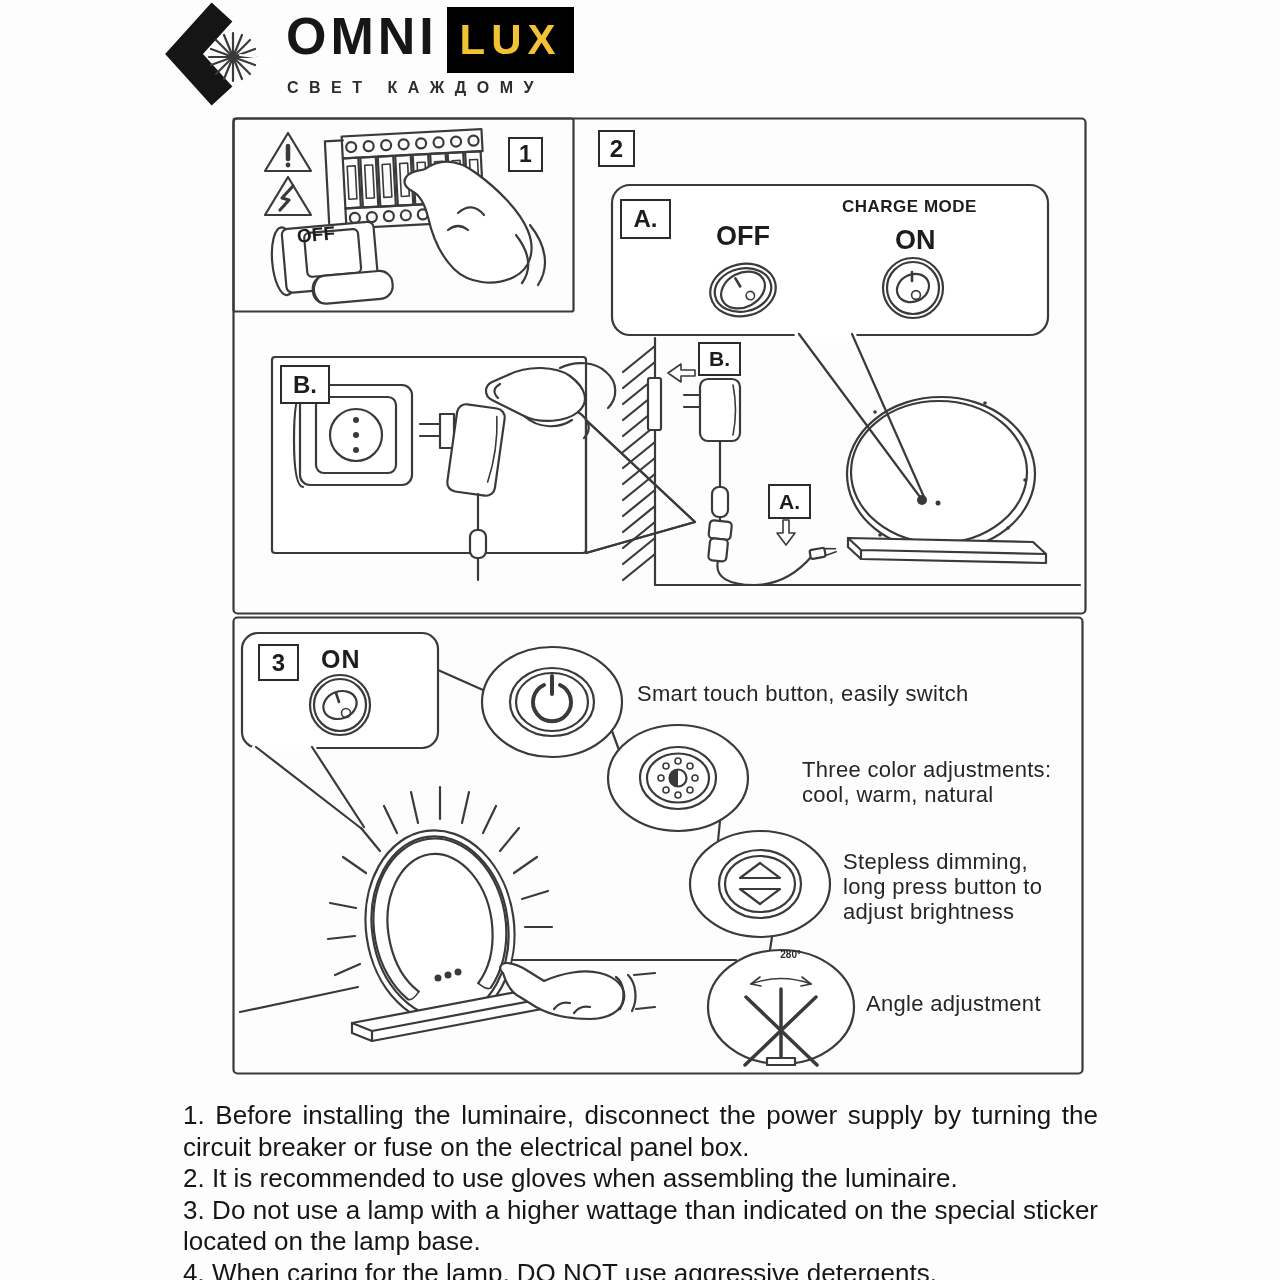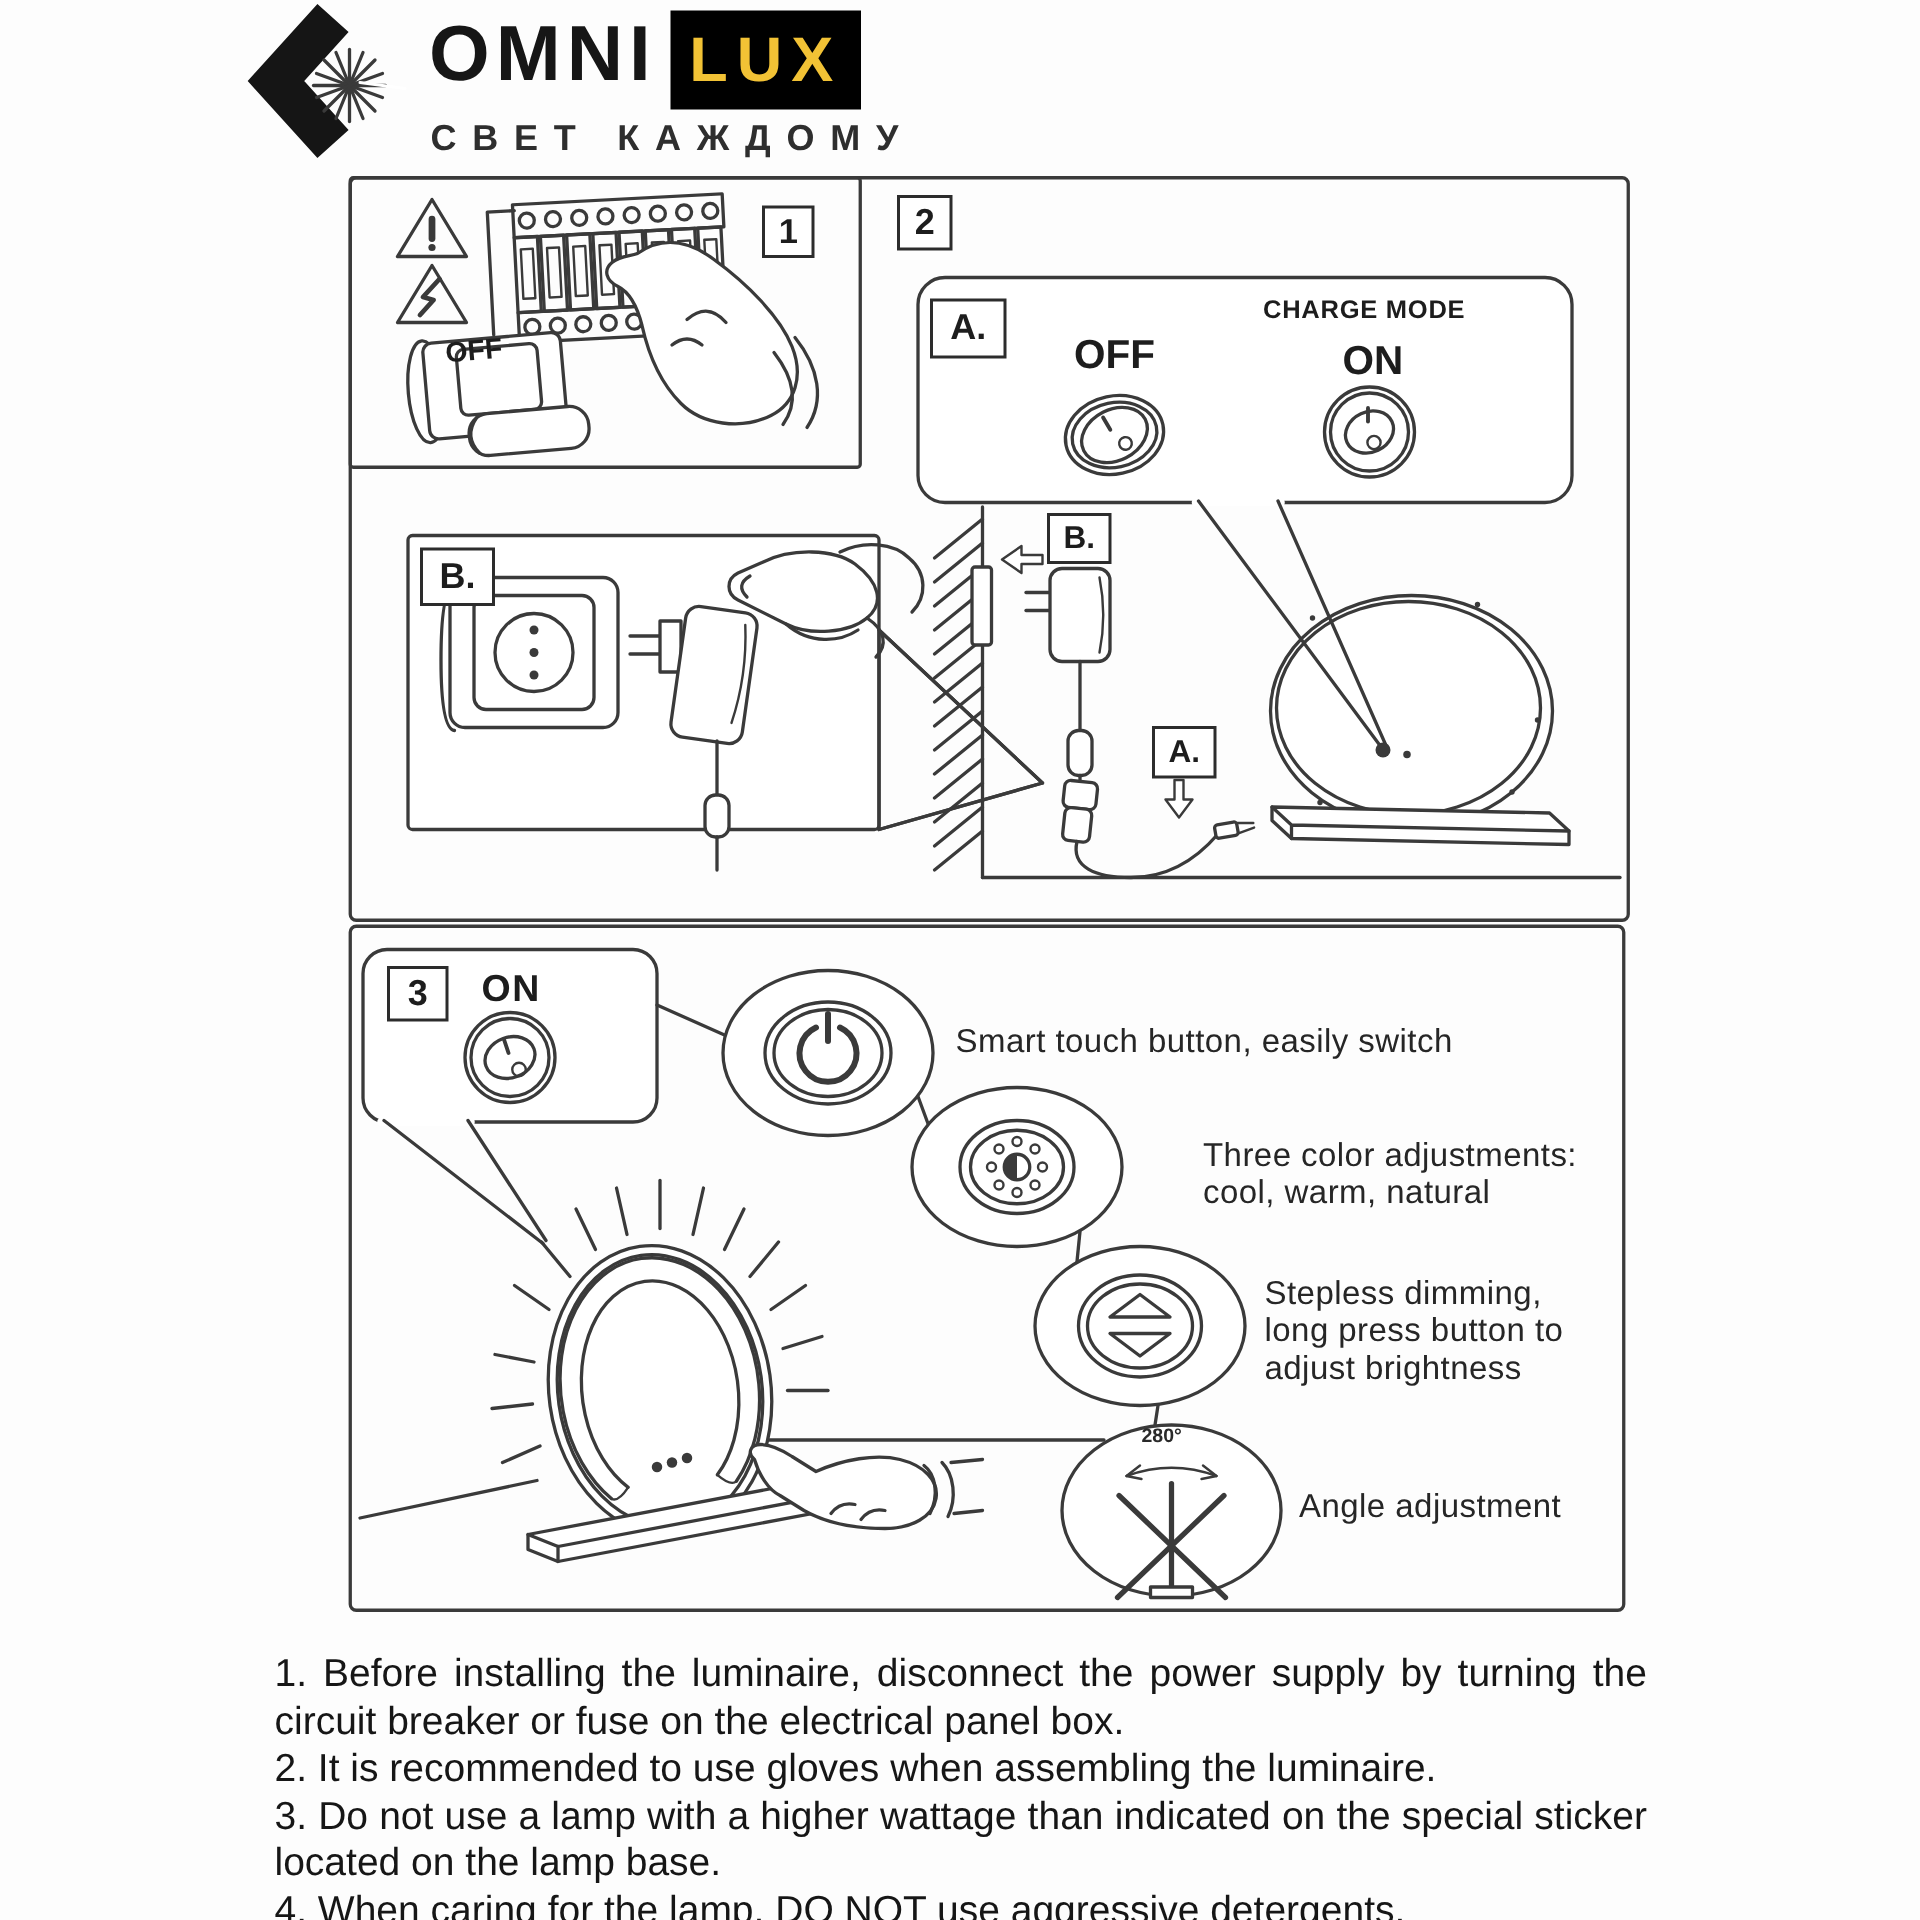--- a/index.html
+++ b/index.html
@@ -15,21 +15,21 @@
   svg .thick{stroke-width:4;}
   .box-label{display:flex;align-items:center;justify-content:center;
      border:2.2px solid #2c2c2c;background:#fff;font-weight:700;color:#1d1d1d;}
   .plain-label{font-weight:700;color:#1d1d1d;white-space:nowrap;}
   .feature{font-size:22px;line-height:25px;color:#262626;white-space:pre-line;letter-spacing:.3px;}
   .note-line{font-size:26px;line-height:31.5px;color:#161616;width:915px;}
   .justify{text-align:justify;text-align-last:justify;}
   #brand-omni{font-size:52px;font-weight:700;letter-spacing:4px;color:#161616;}
   #brand-lux-box{background:#000000;display:flex;align-items:center;justify-content:center;}
   #brand-lux{font-size:42px;font-weight:700;letter-spacing:6px;color:#F2C235;}
-  #tagline{font-size:24px;font-weight:700;letter-spacing:10.5px;color:#2e2e2e;white-space:nowrap;}
+  #tagline{font-size:16px;font-weight:700;letter-spacing:10.5px;color:#2e2e2e;white-space:nowrap;}
   #model{font-size:53px;font-weight:700;letter-spacing:1px;color:#111;}
 </style>
 </head>
 <body>
 
 <div id="page">
 
   <svg style="left:165px;top:3px;width:115px;height:105px" viewBox="165 3 115 105">
     <path d="M222 12 L184 54 L222 96" style="stroke:#151515;stroke-width:28;stroke-linecap:butt;stroke-linejoin:miter"></path>
     <polygon points="235,19 273,57 235,95 197,57" class="nostroke" fill="#F2B824"></polygon>
@@ -342,21 +342,21 @@
 
   <div class="abs box-label" style="left:258px;top:644px;width:37px;height:33px;font-size:24px">3</div>
   <div class="abs plain-label" style="left:321px;top:645px;font-size:25px;letter-spacing:1px">ON</div>
   <div class="abs feature" style="left:637px;top:681px;">Smart touch button, easily switch</div>
   <div class="abs feature" style="left:762px;top:757px;margin-left:40px;">Three color adjustments:
 cool, warm, natural</div>
   <div class="abs feature" style="left:843px;top:849px;">Stepless dimming,
 long press button to
 adjust brightness</div>
   <div class="abs feature" style="left:866px;top:991px;">Angle adjustment</div>
-  <div class="abs" style="left:761px;top:949px;width:40px;text-align:left;font-size:13px;font-weight:700;color:#2a2a2a">280°</div>
+  <div class="abs" style="left:761px;top:949px;width:40px;text-align:right;font-size:10px;font-weight:700;color:#2a2a2a">280°</div>
 
   <div class="abs" style="left:183px;top:1100px;">
     <div class="note-line justify">1. Before installing the luminaire, disconnect the power supply by turning the</div>
     <div class="note-line">circuit breaker or fuse on the electrical panel box.</div>
     <div class="note-line">2. It is recommended to use gloves when assembling the luminaire.</div>
     <div class="note-line justify">3. Do not use a lamp with a higher wattage than indicated on the special sticker</div>
     <div class="note-line">located on the lamp base.</div>
     <div class="note-line">4. When caring for the lamp, DO NOT use aggressive detergents.</div>
   </div>
 

